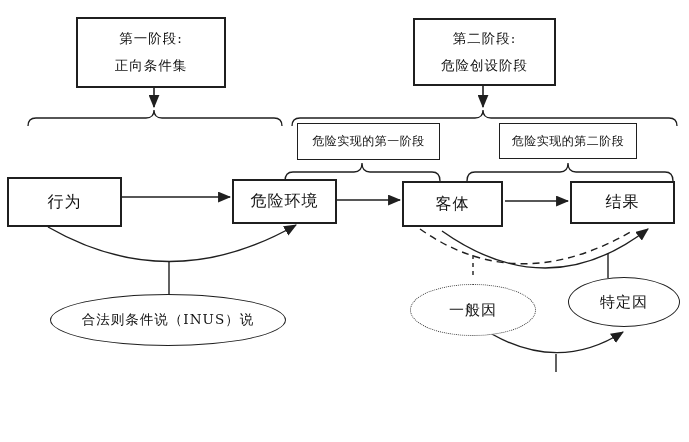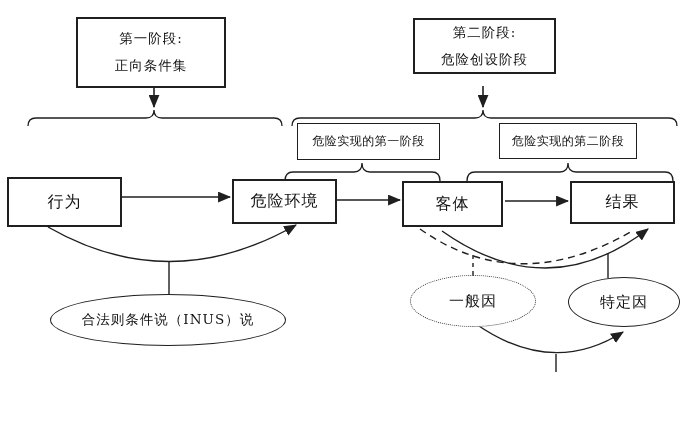--- a/index.html
+++ b/index.html
@@ -62,21 +62,21 @@
     <line class="stroke" x1="608" y1="253" x2="608" y2="278" stroke-width="1.4"></line>
 
     <path class="stroke" stroke-width="1.4" marker-end="url(#arr)" d="M476,324 Q552,377 623,332"></path>
     <line class="stroke" x1="556" y1="354" x2="556" y2="372" stroke-width="1.4"></line>
   </svg>
 
   <div class="box stage" style="left:76px;top:17px;width:150px;height:71px;">
     <div>第一阶段:</div>
     <div>正向条件集</div>
   </div>
-  <div class="box stage" style="left:413px;top:18px;width:143px;height:56px;">
+  <div class="box stage" style="left:413px;top:18px;width:143px;height:68px;">
     <div>第二阶段:</div>
     <div>危险创设阶段</div>
   </div>
 
   <div class="box sub" style="left:297px;top:123px;width:143px;height:37px;">
     <span>危险实现的第一阶段</span>
   </div>
   <div class="box sub" style="left:499px;top:123px;width:138px;height:36px;">
     <span>危险实现的第二阶段</span>
   </div>
@@ -90,20 +90,20 @@
   <div class="box node" style="left:402px;top:181px;width:101px;height:46px;">
     <span>客体</span>
   </div>
   <div class="box node" style="left:570px;top:181px;width:105px;height:43px;">
     <span>结果</span>
   </div>
 
   <div class="ellipse" style="left:50px;top:294px;width:236px;height:52px;font-size:13.5px;">
     <span>合法则条件说（INUS）说</span>
   </div>
-  <div class="ellipse dotted" style="left:410px;top:275px;width:126px;height:52px;font-size:15px;">
+  <div class="ellipse dotted" style="left:410px;top:284px;width:126px;height:52px;font-size:15px;">
     <span>一般因</span>
   </div>
   <div class="ellipse" style="left:568px;top:277px;width:112px;height:50px;font-size:15px;">
     <span>特定因</span>
   </div>
 
 </div>
 
 </body></html>

